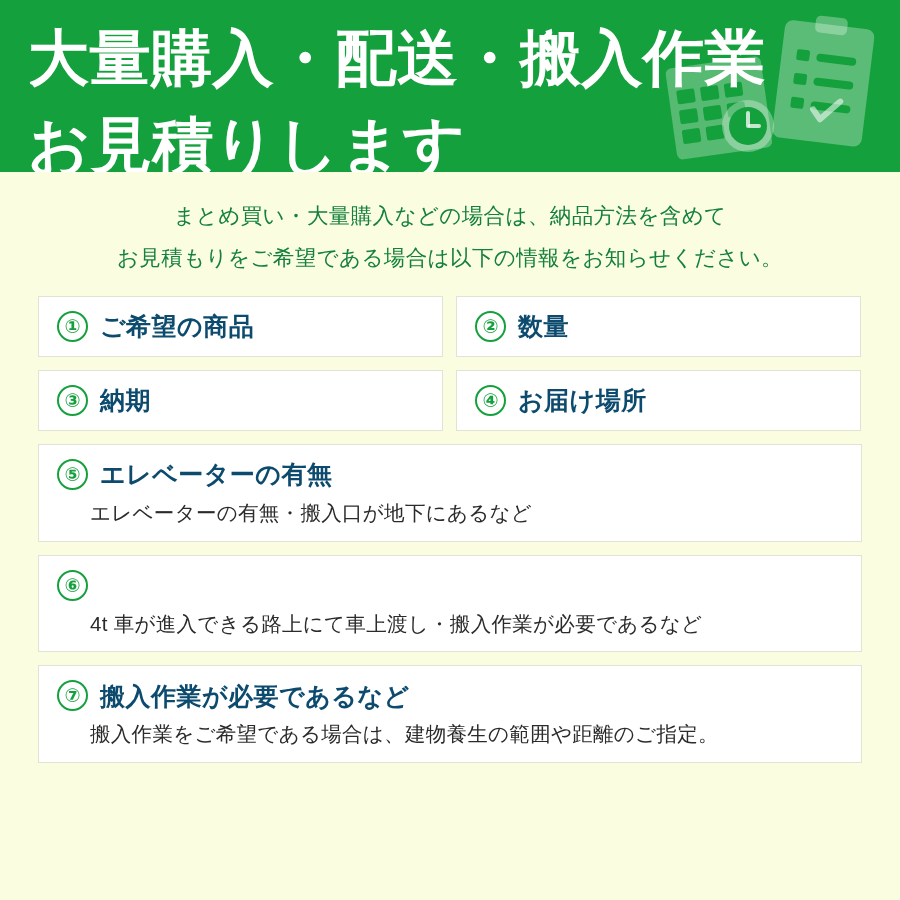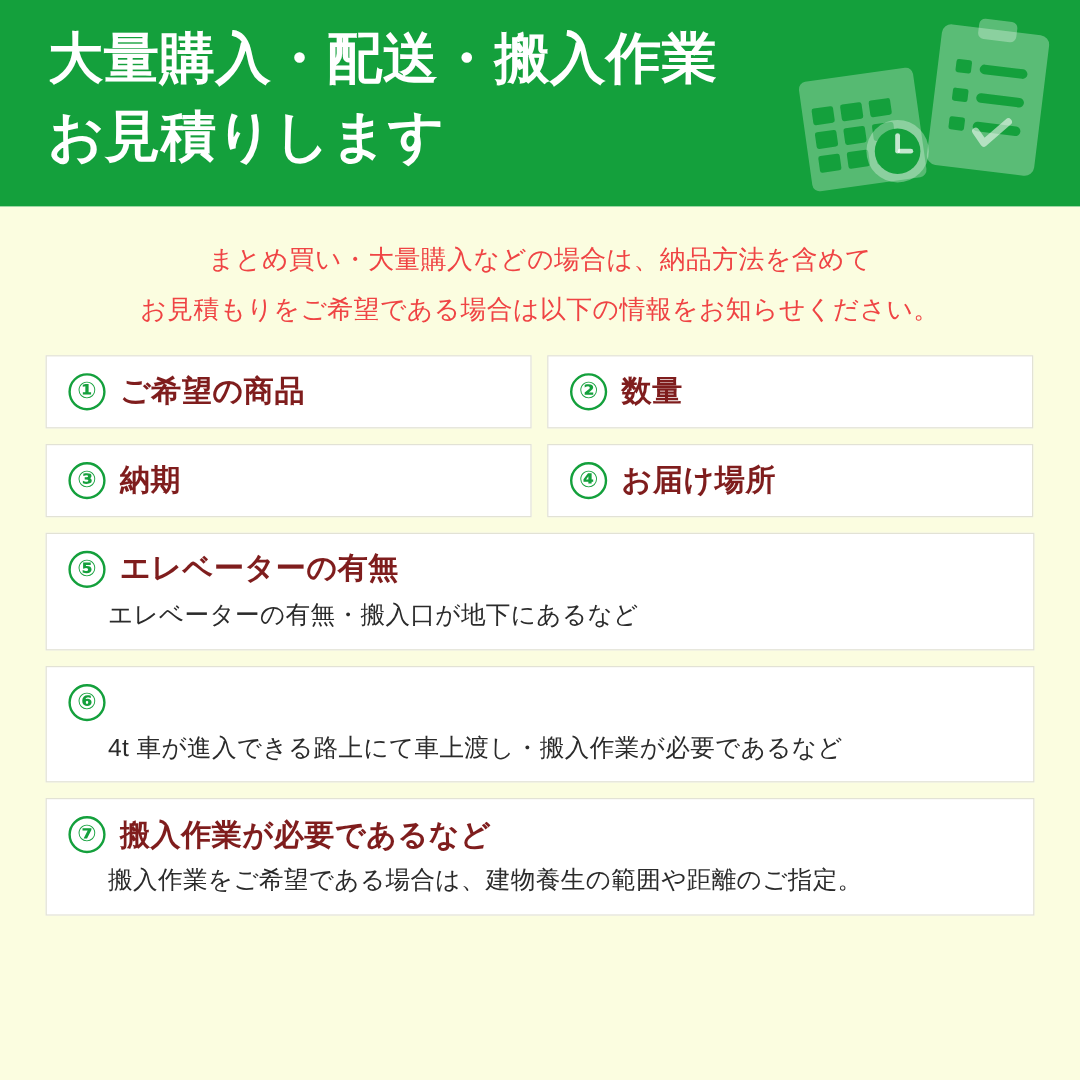--- a/index.html
+++ b/index.html
@@ -17,29 +17,30 @@
   .banner {
     position: relative;
     width: 900px;
     height: 172px;
     background: #14a03c;
     box-sizing: border-box;
     overflow: hidden;
   }
   .banner-title {
     position: absolute;
-    left: 40px;
+    left: 28px;
     top: 16px;
     color: #ffffff;
-    font-size: 46px;
+    font-size: 61px;
     font-weight: bold;
     line-height: 1.42;
     letter-spacing: 0.5px;
     white-space: pre-line;
     z-index: 2;
+    font-family: Liberation Serif, serif;
   }
 
   
   .banner-art {
     position: absolute;
     right: 20px;
     top: 6px;
     width: 250px;
     height: 165px;
     z-index: 1;
@@ -49,21 +50,21 @@
   .body-area {
     width: 900px;
     height: 728px;
     background: #fbfde0;
     box-sizing: border-box;
     padding: 24px 38px 0 38px;
   }
 
   .intro {
     text-align: center;
-    color: #ef4444;
+    color: #15803d;
     font-size: 21.5px;
     line-height: 1.95;
     letter-spacing: 0.4px;
     margin: 0 0 16px 0;
   }
   .intro p { margin: 0; }
 
   .row {
     display: flex;
     gap: 13px;
@@ -94,21 +95,21 @@
     color: #14a03c;
     font-size: 19px;
     font-weight: bold;
     display: flex;
     align-items: center;
     justify-content: center;
     line-height: 1;
     box-sizing: border-box;
   }
   .card-title {
-    color: #7f1d1d;
+    color: #0c4a6e;
     font-size: 25px;
     font-weight: bold;
     letter-spacing: 0.5px;
     line-height: 1.2;
   }
   .card-desc {
     color: #2b2b2b;
     font-size: 20.5px;
     letter-spacing: 0.3px;
     line-height: 1.35;

